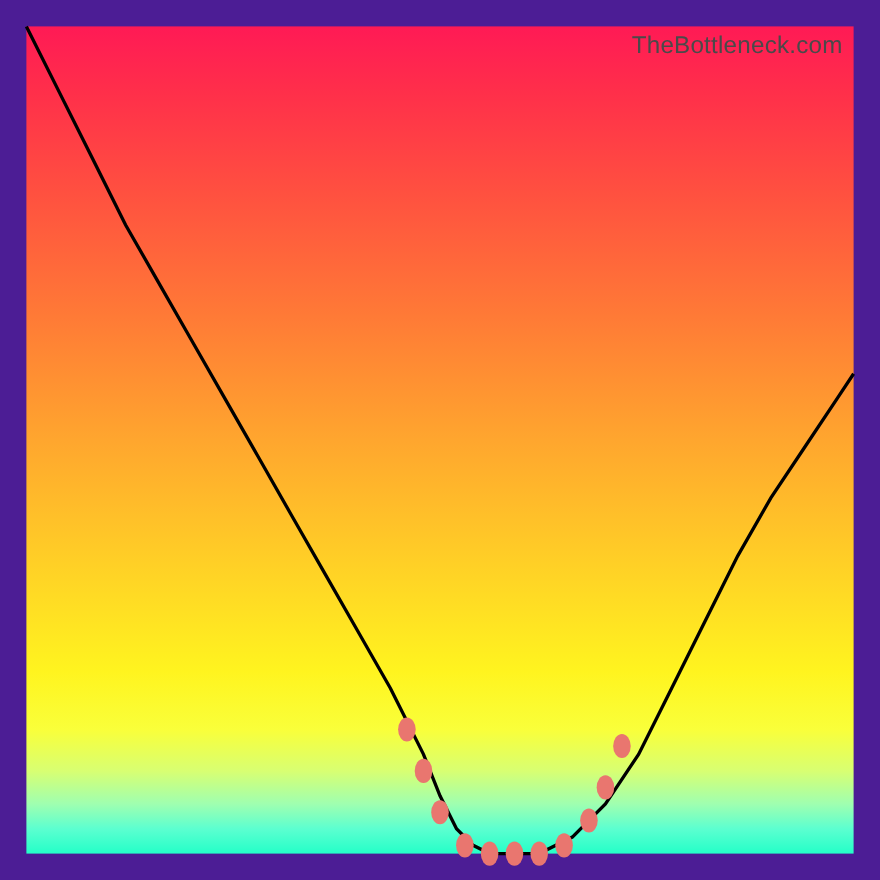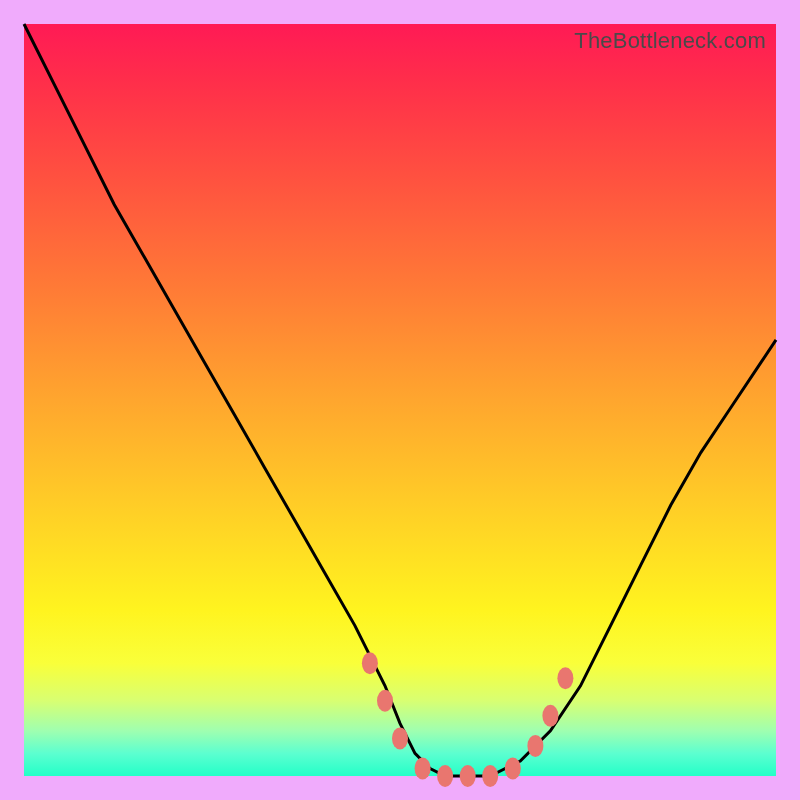--- a/index.html
+++ b/index.html
@@ -10,21 +10,21 @@
     overflow: hidden;
     background: #000;
     font-family: Arial, Helvetica, sans-serif;
   }
   .frame {
     position: absolute;
     left: 0;
     top: 0;
     width: 800px;
     height: 800px;
-    background: #f0abfc;
+    background: #4c1d95;
   }
   .plot {
     position: absolute;
     left: 24px;
     top: 24px;
     width: 752px;
     height: 752px;
     
     background: linear-gradient(
       to bottom,

